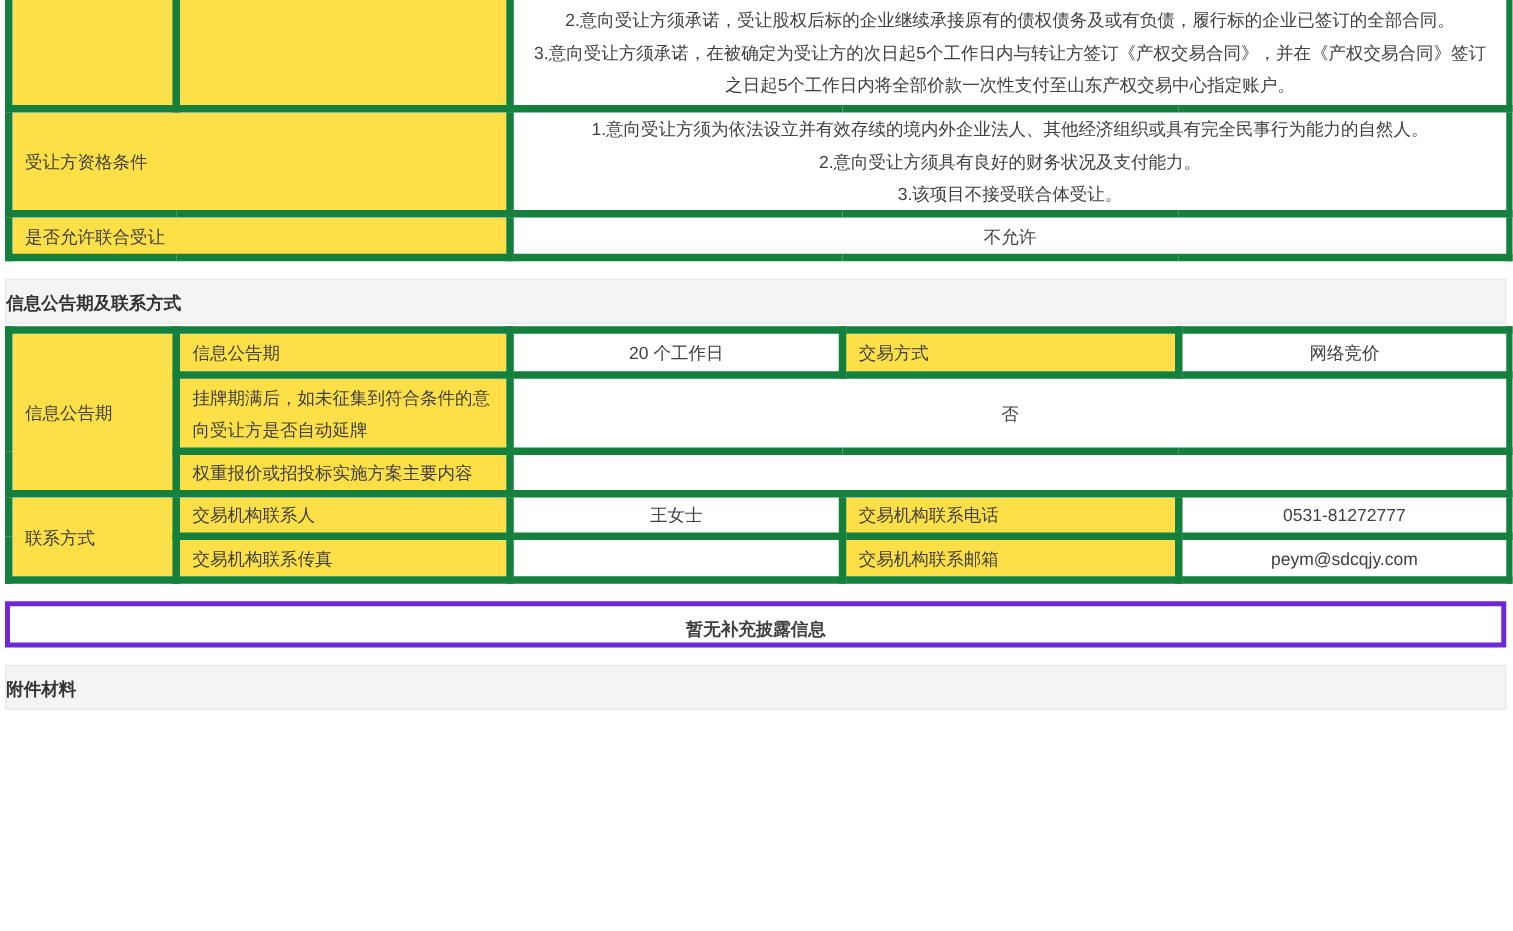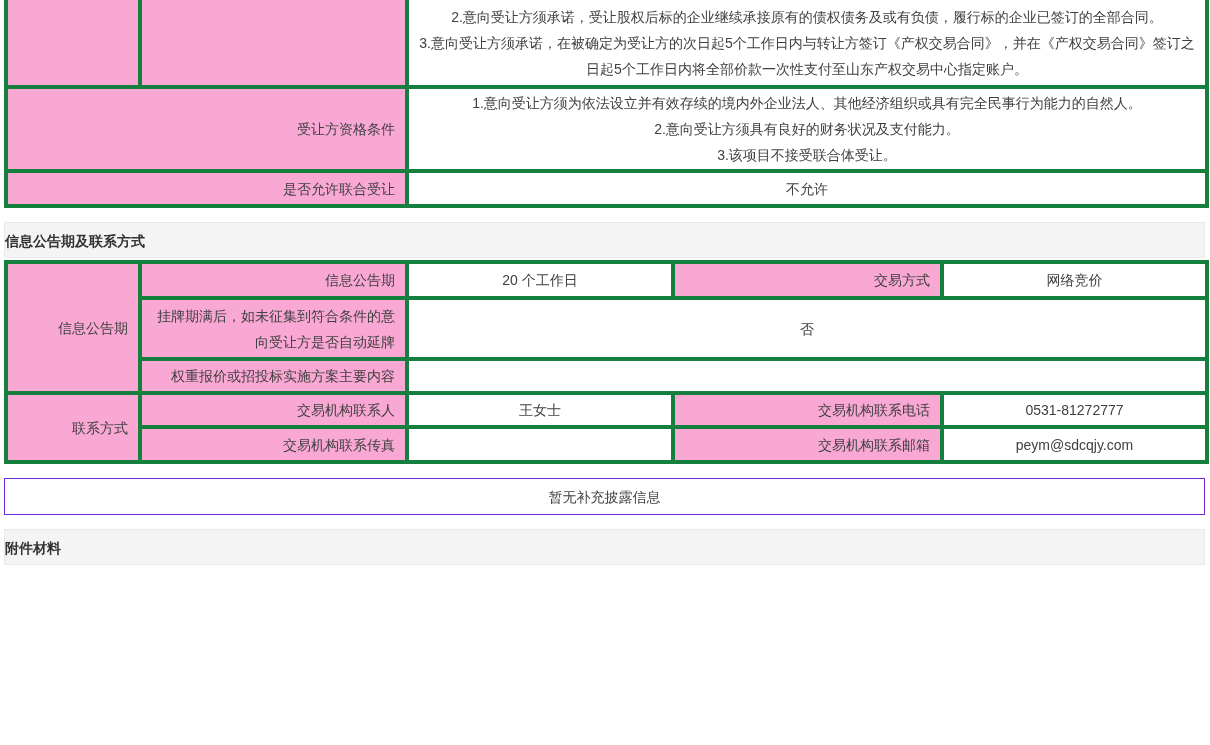--- a/index.html
+++ b/index.html
@@ -13,27 +13,27 @@
     overflow: hidden;
   }
   .wrap { padding: 0 5px 0 4px; }
 
   table.grid {
     border-collapse: collapse;
     table-layout: fixed;
     width: 1201px;
   }
   table.grid td {
-    border: 4px solid #15803d;
+    border: 6px solid #15803d;
     padding: 0 10px;
     line-height: 26px;
     vertical-align: middle;
     overflow: hidden;
   }
-  td.lbl  { background: #f9a8d4; text-align: right; }
+  td.lbl  { background: #fde047; text-align: left; }
   td.val  { background: #ffffff; text-align: center; }
   td.val p { margin: 0; line-height: 26px; }
 
   
   table.cut tr:first-child td { border-top: none; }
 
   .rowA td { height: 87px; }
   .rowB td { height: 84px; }
   .rowC td { height: 35px; }
   .rowD td { height: 35px; }
@@ -55,22 +55,23 @@
     background: #f4f4f4;
     border: 1px solid #e9e9e9;
     font-weight: bold;
     color: #333333;
     margin-bottom: 2px;
   }
   .section-body {
     width: 1201px;
     height: 37px;
     line-height: 36px;
-    border: 1px solid #6d28d9;
+    border: 4px solid #6d28d9;
     background: #ffffff;
+    font-weight: bold;
   }
   .center { text-align: center; }
   .left-pad { padding-left: 12px; }
 </style>
 </head>
 <body>
 
 <div class="wrap">
 
   <table class="grid cut">

